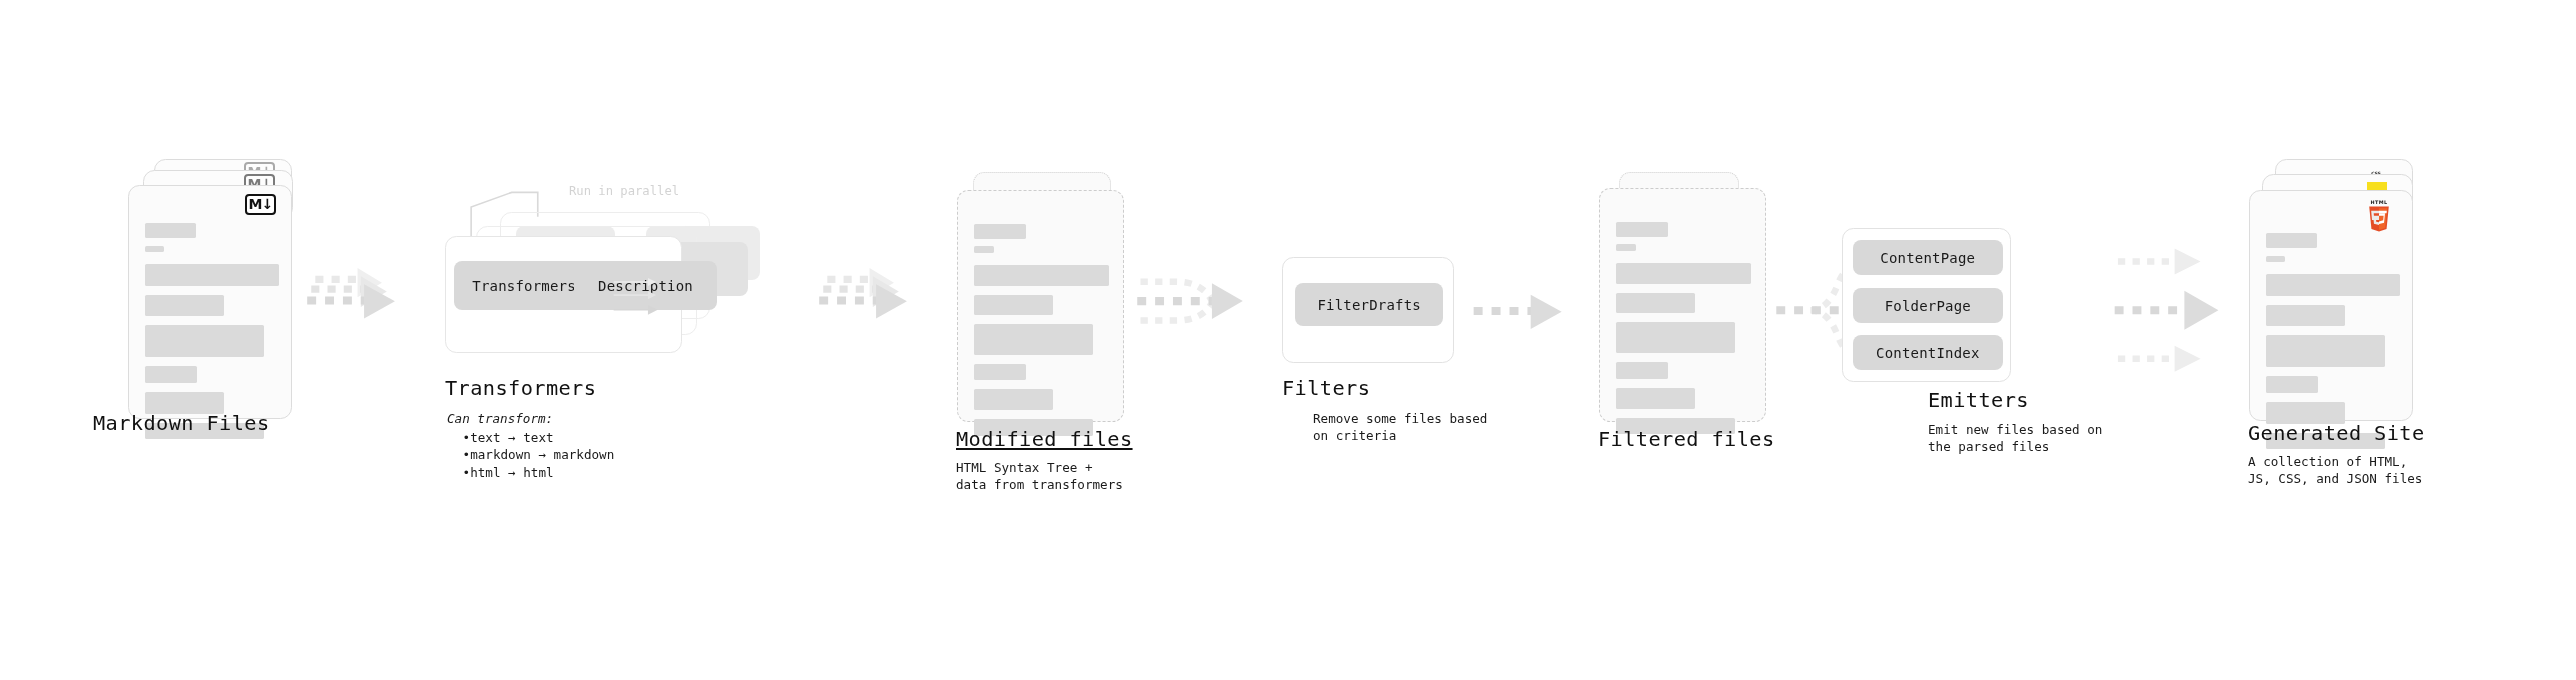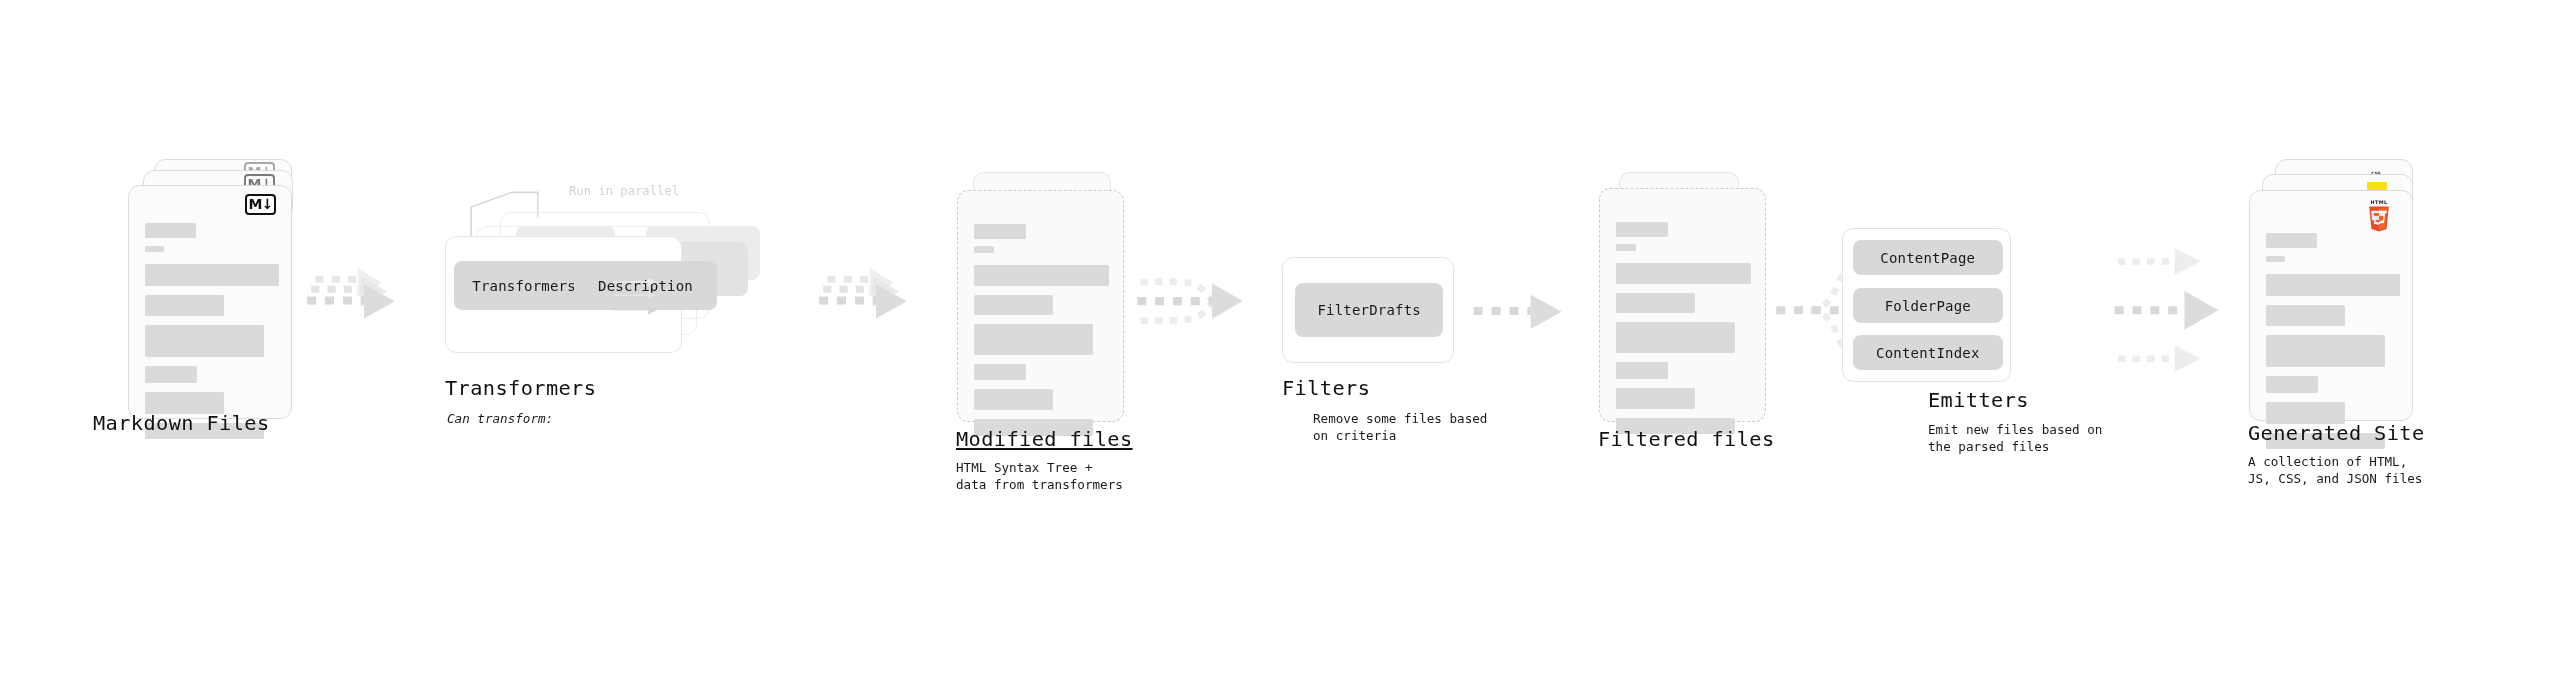--- a/index.html
+++ b/index.html
@@ -201,20 +201,25 @@
         <g stroke="#d5d5d5">
           <line x1="2" y1="40" x2="46" y2="40"></line>
           <polygon points="44,34 56,40 44,46" fill="#d5d5d5" stroke="none"></polygon>
         </g>
       </g>
     </svg>
   </div>
 
   <div class="caption-title" style="left:445px; top:376px;">Transformers</div>
   <div class="caption-sub" style="left:447px; top:410px;font-style:italic;">Can transform:</div>
+  <div class="caption-list" style="left:452px; top:429px;">
+    <div class="li">text → text</div>
+    <div class="li">markdown → markdown</div>
+    <div class="li">html → html</div>
+  </div>
 
   <div class="node" style="left:819px; top:268px;">
     <svg width="106" height="65" viewBox="0 0 130 80">
       <g stroke="#e8e8e8" stroke-width="9" stroke-dasharray="10 10" fill="none">
         <line x1="10" y1="14" x2="68" y2="14"></line>
       </g>
       <polygon points="62,0 92,18 62,36" fill="#efefef"></polygon>
       <g stroke="#e3e3e3" stroke-width="9" stroke-dasharray="10 10" fill="none">
         <line x1="5" y1="26" x2="72" y2="26"></line>
       </g>
@@ -253,21 +258,21 @@
         <path d="M 8 46 L 52 46 Q 84 46 96 70" stroke="#ececec"></path>
         <path d="M 8 94 L 52 94 Q 84 94 96 72" stroke="#ececec"></path>
         <line x1="4" y1="70" x2="96" y2="70" stroke="#d8d8d8" stroke-width="10" stroke-dasharray="11 11"></line>
       </g>
       <polygon points="96,48 134,70 96,92" fill="#dcdcdc"></polygon>
     </svg>
   </div>
 
   <div class="node" style="left:1282px; top:257px;">
     <div class="proc-box" style="left:0px; top:0px; width:172px; height:106px; position:relative;">
-      <div class="chip" style="left:12.2px; top:25px; width:148px; height:54px;">FilterDrafts</div>
+      <div class="chip" style="left:12.2px; top:25px; width:148px; height:43px;">FilterDrafts</div>
     </div>
   </div>
   <div class="caption-title" style="left:1282px; top:376px;">Filters</div>
   <div class="caption-sub" style="left:1282px; top:410px;margin-left:31px;">Remove some files based
 on criteria</div>
 
   <div class="node" style="left:1472px; top:293px;">
     <svg width="106" height="49" viewBox="0 0 130 60">
       <line x1="2" y1="22" x2="78" y2="22" stroke="#d8d8d8" stroke-width="10" stroke-dasharray="11 11"></line>
       <polygon points="72,2 110,23 72,44" fill="#dcdcdc"></polygon>

